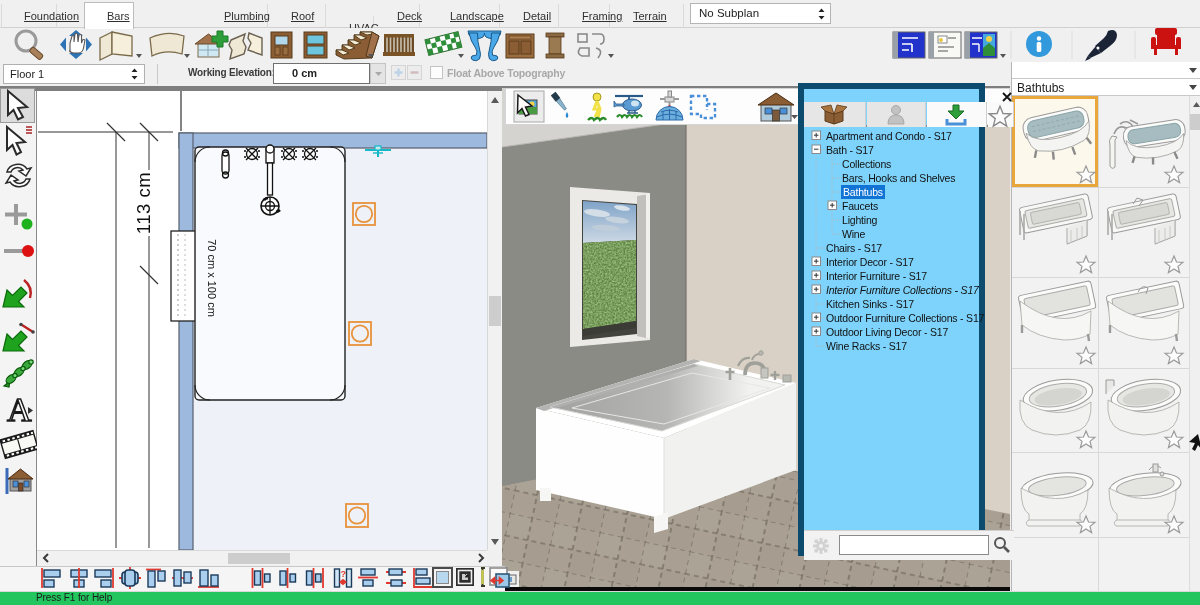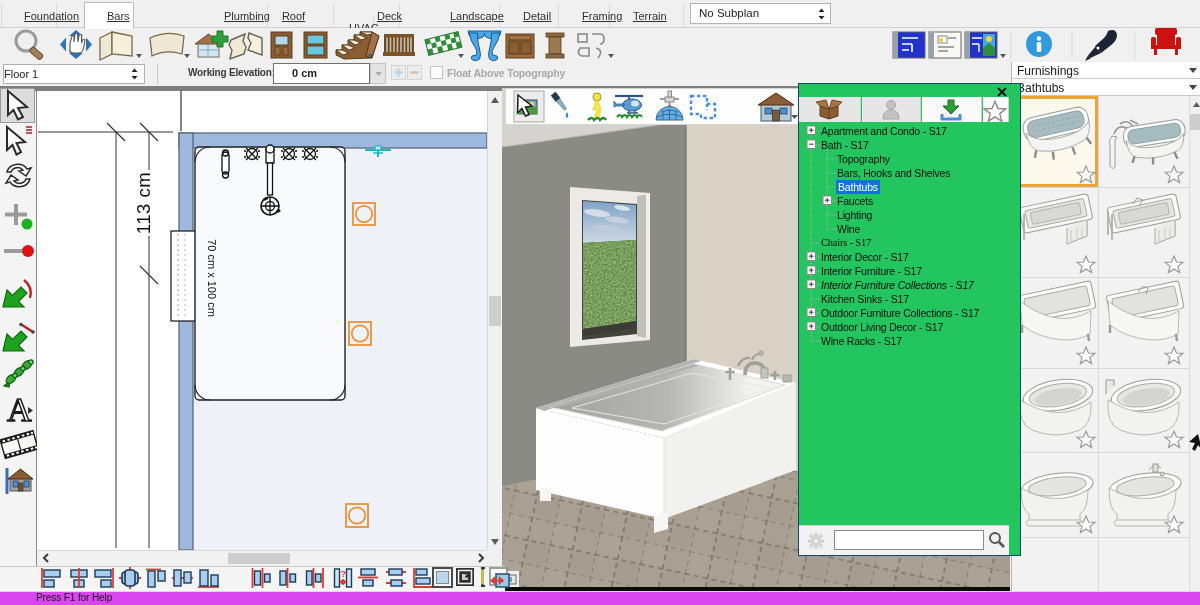--- a/index.html
+++ b/index.html
@@ -9,60 +9,60 @@
 
 #tabbar { left:0; top:0; width:1200px; height:28px; background:#f0f0f0; border-bottom:1px solid #d0d0d0; }
 .tab { position:absolute; top:4px; height:24px; line-height:24px; font-size:11px; color:#303030; text-align:center; border-right:1px solid #dadada; padding:0 22px;text-decoration:underline; }
 .tab.first { border-left:1px solid #dadada; }
 .tab.active { background:#fff; border:1px solid #bcbcbc; border-bottom:none; top:2px; height:27px; line-height:26px; z-index:3; }
 #subplan { position:absolute; left:690px; top:3px; width:141px; height:21px; background:#fff; border:1px solid #b4b4b4; font-size:11.5px; color:#222; line-height:19px; padding-left:8px; }
 
 #toolbar { left:0; top:28px; width:1200px; height:34px; background:#f0f0f0; }
 
 #elevrow { left:0; top:62px; width:1010px; height:24px; background:#f0f0f0; font-size:11px; color:#222; }
-#floorsel { position:absolute; left:3px; top:2px; width:142px; height:20px; background:#fff; border:1px solid #b0b0b0; line-height:18px; font-size:11px; }
+#floorsel { position:absolute; left:3px; top:2px; width:142px; height:20px; background:#fff; border:1px solid #b0b0b0; line-height:18px; padding-left:6px; font-size:11px; }
 
 #darkstrip { left:0; top:86px; width:1010px; height:5px; background:#7e7e7e; }
 
 #lefttb { left:0; top:91px; width:37px; height:475px; background:#f4f4f4; border-right:1px solid #8a8a8a; }
 
 #plan { left:37px; top:91px; width:450px; height:459px; background:#fff; }
 #vscroll { left:487px; top:91px; width:15px; height:459px; background:#f1f1f1; border-left:1px solid #d8d8d8;}
 #hscroll { left:37px; top:550px; width:450px; height:16px; background:#f1f1f1; border-top:1px solid #d8d8d8;}
 .sthumb { position:absolute; background:#cdcdcd; }
 
 #view3d { left:502px; top:88px; width:508px; height:503px; background:#8b8b85; border-bottom:4px solid #0a0a0a; overflow:hidden;}
 #tb3d { position:absolute; left:3px; top:0px; width:505px; height:37px; background:#fdfdfd; border:1px solid #d5d5d5;}
 
-#library { left:798px; top:83px; width:223px; height:473px; background:#22c55e; border:1px solid #0c4a6e; }
+#library { left:798px; top:83px; width:187px; height:473px; background:#7dd3fc; border:6px solid #0c4a6e; }
 #libtabs { position:absolute; left:0; top:13px; width:210px; height:25px; border-bottom:2px solid #8f8f8f; }
 .libtab { position:absolute; top:0; height:25px; border-right:1px solid #cfcfcf; }
 #libtree { position:absolute; left:0; top:40px; width:210px; height:403px; font-size:11px; color:#1a1a1a; }
 .ti { position:absolute; white-space:nowrap; height:14px; line-height:14px; font-size:10.5px; color:#111; letter-spacing:-0.2px;}
 #libsearch { position:absolute; left:0; top:441px; width:210px; height:30px; background:#f2f2f2; border-top:1px solid #cfcfcf;}
 
 #rightpanel { left:1011px; top:62px; width:189px; height:543px; background:#fff; border-left:1px solid #b5b5b5; }
 .rphead { position:absolute; left:0; width:188px; height:16px; font-size:12px; color:#1a1a1a; background:#fff; }
 #grid { position:absolute; left:0; top:34px; width:177px; height:509px; background:#f4f4f4;}
 #gscroll { position:absolute; left:177px; top:34px; width:12px; height:509px; background:#f0f0f0; border-left:1px solid #dcdcdc;}
 
 #bottombar { left:0; top:566px; width:505px; height:25px; background:#f5f5f5; border-top:1px solid #c8c8c8;}
-#statusbar { left:0; top:591px; width:1200px; height:14px; background:#d946ef; border-top:1px solid #d9d9d9; font-size:10px; color:#1a1a1a; letter-spacing:-0.1px; }
+#statusbar { left:0; top:591px; width:1200px; height:14px; background:#22c55e; border-top:1px solid #d9d9d9; font-size:10px; color:#1a1a1a; letter-spacing:-0.1px; }
 </style>
 </head>
 <body>
 
 <div id="tabbar" class="abs"></div>
 <div class="tab first" style="left:1px; width:56px;">Foundation</div>
 <div class="tab active" style="left:84px; width:50px;">Bars</div>
 <div class="tab" style="left:135px; width:66px;margin-top:24px;">Electrical</div>
 <div class="tab" style="left:202px; width:66px;">Plumbing</div>
-<div class="tab" style="left:254px; width:80px;">Roof</div>
+<div class="tab" style="left:269px; width:57px;">Roof</div>
 <div class="tab" style="left:327px; width:47px;margin-top:12px;">HVAC</div>
-<div class="tab" style="left:355px; width:32px;">Deck</div>
+<div class="tab" style="left:375px; width:32px;">Deck</div>
 <div class="tab" style="left:428px; width:72px;">Landscape</div>
 <div class="tab" style="left:501px; width:58px;">Detail</div>
 <div class="tab" style="left:560px; width:50px;">Framing</div>
 <div class="tab" style="left:611px; width:73px;text-align:center;">Terrain</div>
 <div id="subplan">No Subplan<svg class="abs" style="right:4px;top:3px;" width="9" height="14" viewBox="0 0 9 14">
       <path d="M1.5 5 L4.5 1.5 L7.5 5 Z M1.5 9 L4.5 12.5 L7.5 9 Z" fill="#222"></path>
     </svg></div>
 
 <div id="toolbar" class="abs"></div>
 <svg class="abs" style="left:0;top:28px;" width="1200" height="34" viewBox="0 0 1200 34">
@@ -542,21 +542,20 @@
   </svg>
 
   <div class="abs" style="left:0;top:483px;width:17px;height:16px;background:#f0f0f0;"></div>
   <svg class="abs" style="left:2px;top:486px;" width="14" height="12">
       <rect x="1" y="1" width="11" height="9" fill="#e8e8e4" stroke="#666"></rect>
       <rect x="3" y="3" width="5" height="5" fill="#6a9ac8"></rect>
     </svg>
 </div>
 
 <div id="rightpanel" class="abs">
-  <div class="rphead" style="top:1px;padding:1px 0 0 5px;">Furnishings</div>
   <div class="abs" style="left:0;top:16px;width:188px;height:1px;background:#c8c8c8;"></div>
   <div class="rphead" style="top:18px;padding:1px 0 0 5px;">Bathtubs</div>
   <div class="abs" style="left:0;top:33px;width:188px;height:1px;background:#c8c8c8;"></div>
   <svg class="abs" style="left:176px;top:3px;" width="10" height="10">
       <path d="M1 3 l4 5 4 -5 z" fill="#444"></path>
     </svg>
   <svg class="abs" style="left:176px;top:20px;" width="10" height="10">
       <path d="M1 3 l4 5 4 -5 z" fill="#444"></path>
     </svg>
   <div id="grid"></div>
@@ -747,27 +746,27 @@
         <path d="M10 132.2 h4.5 M12.2 130 v4.5"></path>
         <path d="M10 146.2 h4.5 M12.2 144 v4.5"></path>
         <path d="M10 160.2 h4.5 M12.2 158 v4.5"></path>
         <path d="M10 188.2 h4.5 M12.2 186 v4.5"></path>
         <path d="M10 202.2 h4.5 M12.2 200 v4.5"></path>
       </g>
     </g>
   </svg>
   <div class="ti" style="left:22px;top:40px;">Apartment and Condo - S17</div>
   <div class="ti" style="left:22px;top:54px;">Bath - S17</div>
-  <div class="ti" style="left:38px;top:68px;">Topography</div>
+  <div class="ti" style="left:38px;top:68px;">Collections</div>
   <div class="ti" style="left:38px;top:82px;">Bars, Hooks and Shelves</div>
   <div class="ti" style="left:37px;top:96px;background:#1173d4;color:#fff;padding:0 2px;">Bathtubs</div>
   <div class="ti" style="left:38px;top:110px;">Faucets</div>
   <div class="ti" style="left:38px;top:124px;">Lighting</div>
   <div class="ti" style="left:38px;top:138px;">Wine</div>
-  <div class="ti" style="left:22px;top:152px;font-family:Liberation Serif, serif;">Chairs - S17</div>
+  <div class="ti" style="left:22px;top:152px;">Chairs - S17</div>
   <div class="ti" style="left:22px;top:166px;">Interior Decor - S17</div>
   <div class="ti" style="left:22px;top:180px;">Interior Furniture - S17</div>
   <div class="ti" style="left:22px;top:194px;font-style:italic;">Interior Furniture Collections - S17</div>
   <div class="ti" style="left:22px;top:208px;text-align:center;">Kitchen Sinks - S17</div>
   <div class="ti" style="left:22px;top:222px;">Outdoor Furniture Collections - S17</div>
   <div class="ti" style="left:22px;top:236px;">Outdoor Living Decor - S17</div>
   <div class="ti" style="left:22px;top:250px;">Wine Racks - S17</div>
   <div id="libsearch">
     <svg class="abs" style="left:8px;top:6px;" width="18" height="18" viewBox="0 0 18 18">
       <g fill="#d2d2d2">

